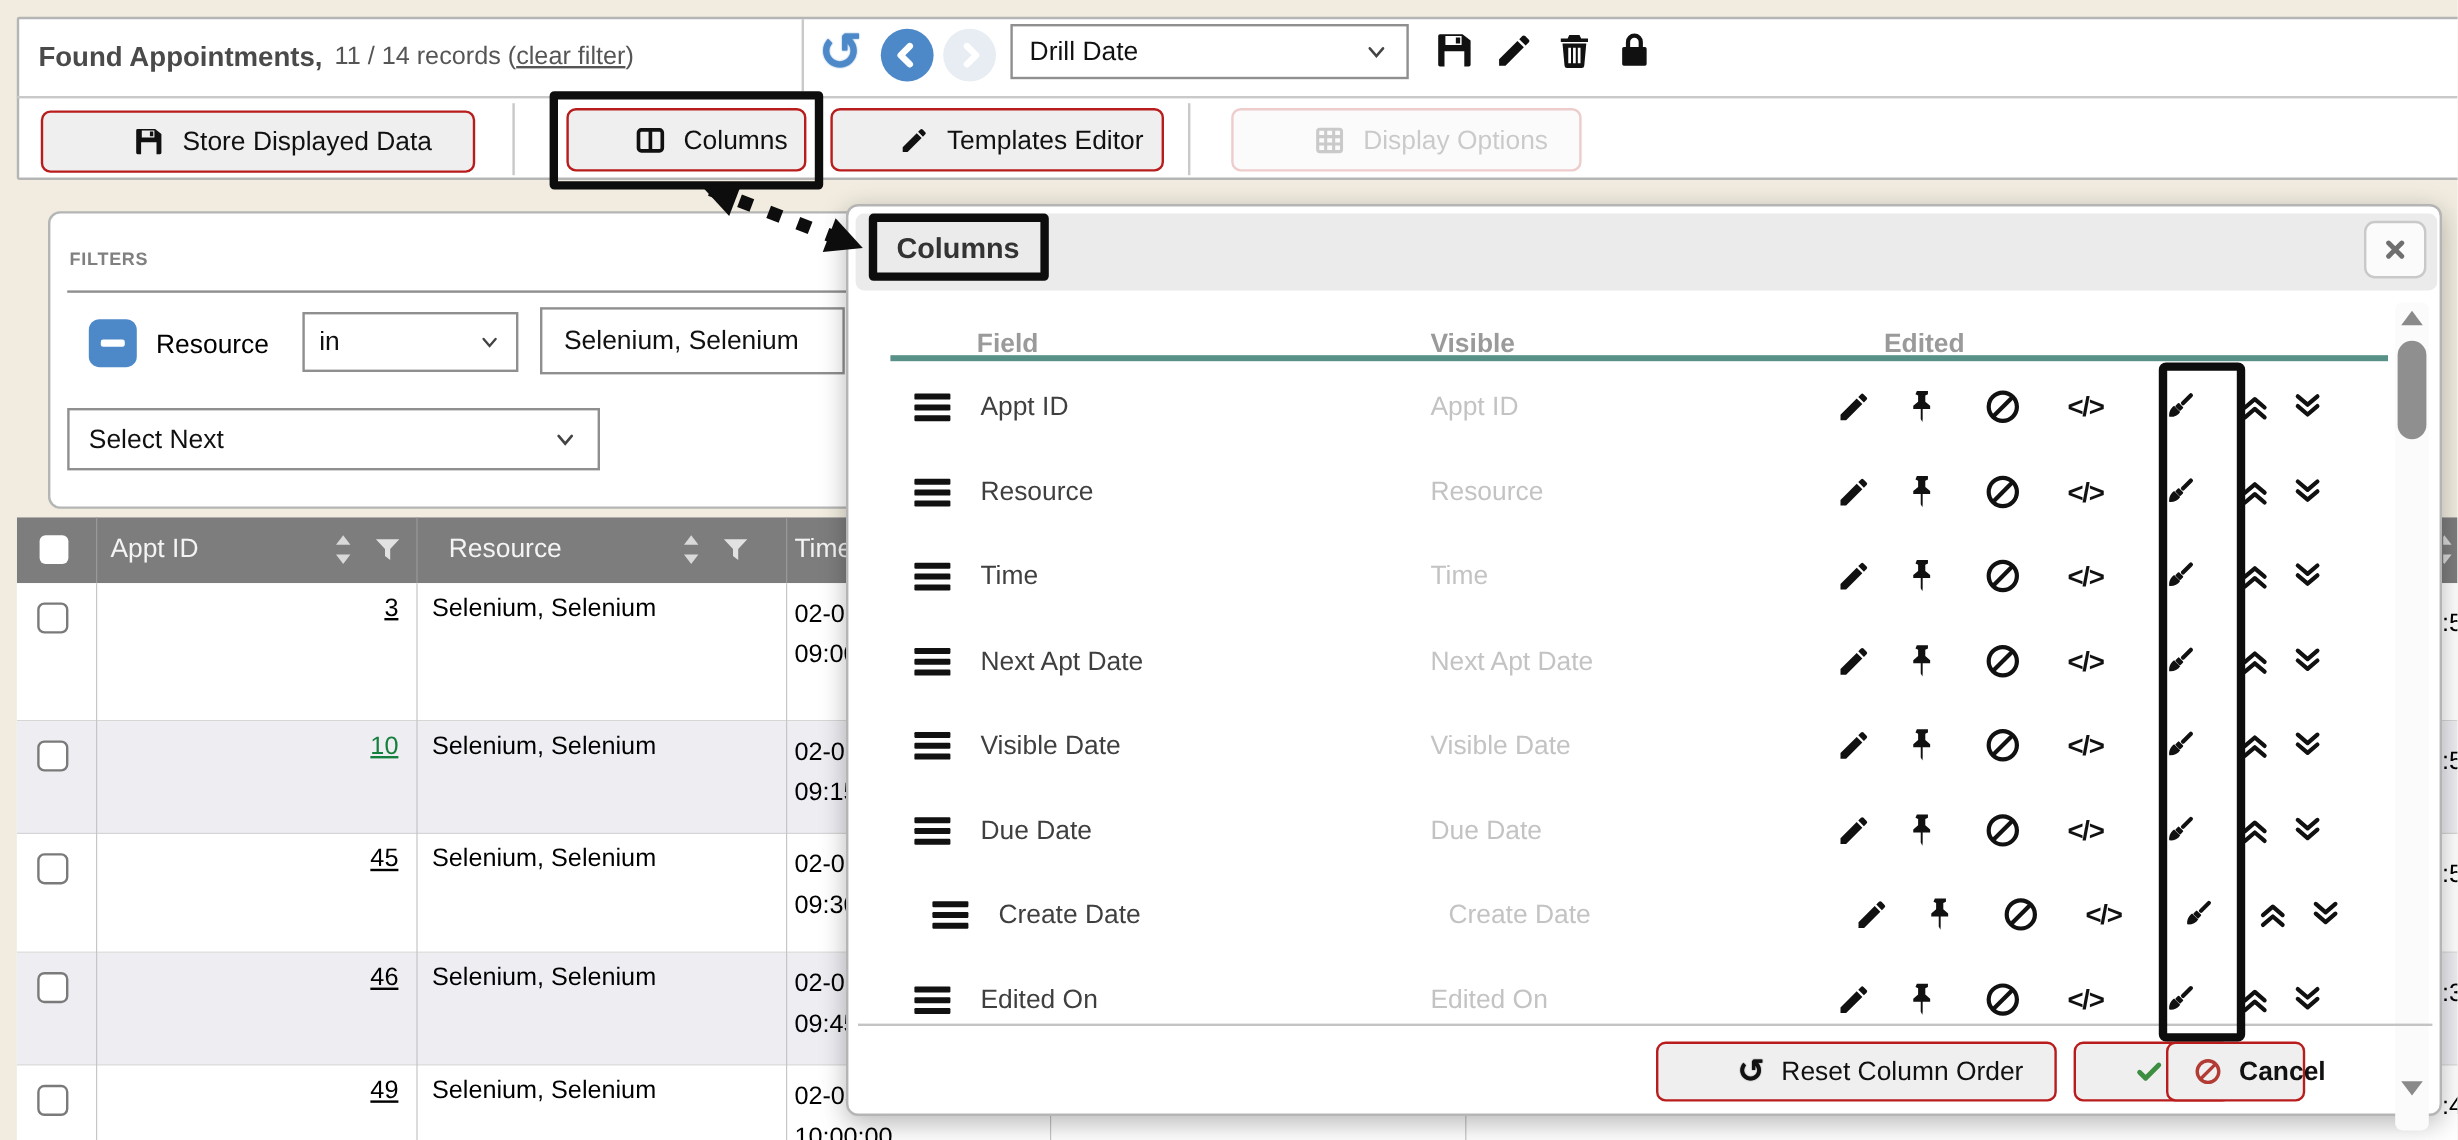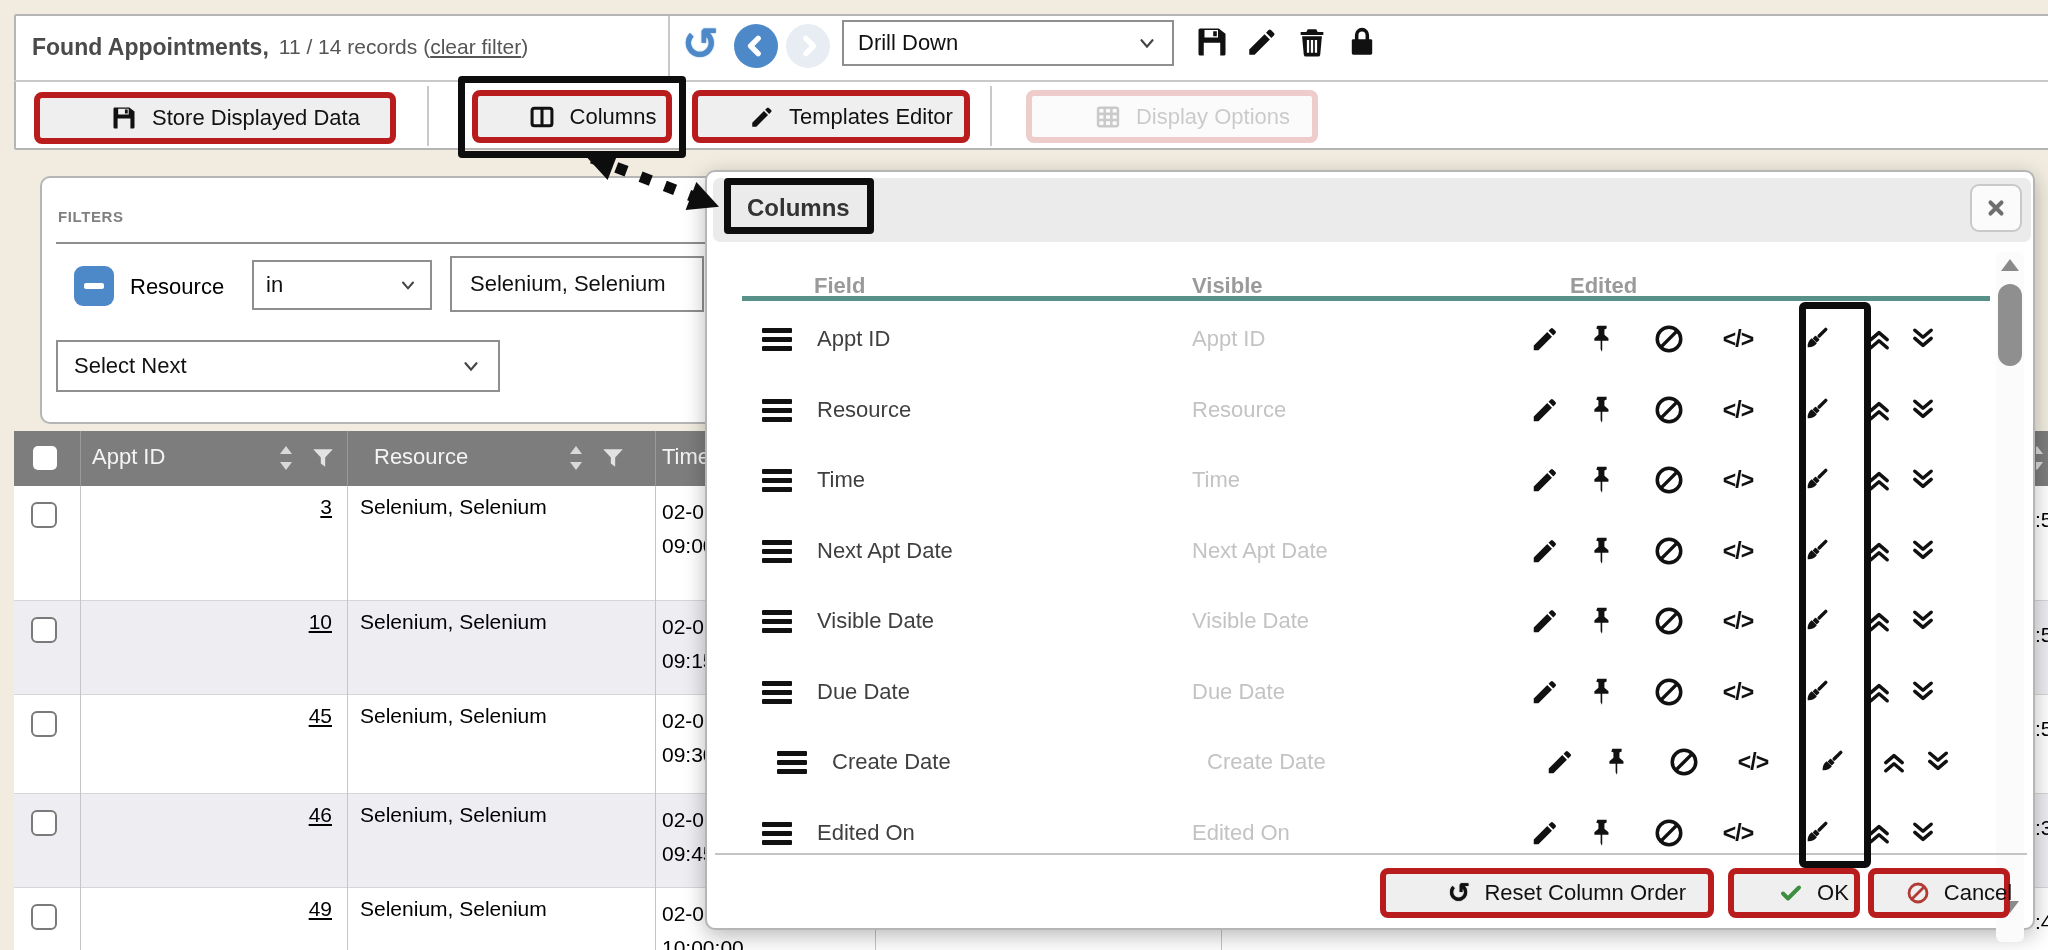--- a/index.html
+++ b/index.html
@@ -6,21 +6,21 @@
     --accent:#4d89c8; --teal:#579188; --annot:#0d0d0d; --hdrgray:#7d7d7d;
     --stripe:#ededf2; --btnbg:#efefef; --green:#3e8e41; --red:#b23b34;
   }
   *{margin:0;padding:0;box-sizing:border-box;font-family:"Liberation Sans","DejaVu Sans",sans-serif;}
   html,body{width:2048px;height:950px;overflow:hidden;}
   body{background:#f1ecdf;position:relative;}
   .abs{position:absolute;}
   .panel{background:#fff;border:2px solid #b5b5b5;}
   .vdiv{width:2px;background:#c9c9c9;}
   .btn{display:flex;align-items:center;gap:14px;justify-content:center;
-       background:var(--btnbg);border:6px solid #b91c1c;border-radius:8px;
+       background:var(--btnbg);border:2px solid #b91c1c;border-radius:8px;
        font-size:22px;color:#111;padding-left:40px;}
   .btn svg{flex:0 0 auto;}
   .bluebtn{color:var(--accent);}
   .circle{border-radius:50%;display:flex;align-items:center;justify-content:center;}
   .selectbox{background:#fff;border:2px solid #8f8f8f;display:flex;align-items:center;
              font-size:22px;color:#111;}
   .selectbox .chev{margin-left:auto;}
   .annot{border:7px solid var(--annot);border-radius:4px;background:transparent;z-index:60;}
   .hdrcell{color:#f4f4f4;font-size:22px;}
   .rowtxt{font-size:21px;color:#000;}
@@ -51,21 +51,21 @@
       <polyline points="14,5 7,12 14,19" fill="none" stroke="#fff" stroke-width="5" stroke-linecap="round" stroke-linejoin="round"></polyline>
     </svg>
 </div>
 <div class="abs circle" style="left:786px;top:24px;width:44px;height:44px;background:#e8edf3;cursor:pointer;">
   <svg width="26" height="26" viewBox="0 0 24 24">
       <polyline points="10,5 17,12 10,19" fill="none" stroke="#fff" stroke-width="5" stroke-linecap="round" stroke-linejoin="round"></polyline>
     </svg>
 </div>
 
 <div class="abs selectbox" style="left:842px;top:20px;width:332px;height:46px;padding:0 14px;cursor:pointer;">
-  <span>Drill Down</span>
+  <span>Drill Date</span>
   <svg class="chev" width="22" height="22" viewBox="0 0 24 24">
       <polyline points="6,9 12,16 18,9" fill="none" stroke="#444" stroke-width="2.4" stroke-linecap="round"></polyline>
     </svg>
 </div>
 
 <span class="abs icn bluebtn" style="left:1192px;top:22px;width:40px;height:40px;cursor:pointer;">
   <svg width="36" height="36" viewBox="0 0 24 24" fill="currentColor">
       <path fill-rule="evenodd" d="M3 4a1 1 0 0 1 1-1h12.5L21 6.5V20a1 1 0 0 1-1 1H4a1 1 0 0 1-1-1zM7 4h9v5H7zm5.8.8h2.4v3.4h-2.4zM6.5 12.5h11V21h-11z"></path>
     </svg>
 </span>
@@ -194,21 +194,21 @@
         <a class="rowtxt" style="position: absolute; left: 66px; top: 9px; width: 252px; text-align: right; text-decoration: underline; color: rgb(0, 0, 0); cursor: pointer;">3</a>
         <span class="rowtxt" style="position: absolute; left: 346px; top: 9px;">Selenium, Selenium</span>
         <div class="rowtxt" style="position: absolute; left: 648px; top: 9px; width: 220px; line-height: 34px;">
           <div>02-02</div>
           <div>09:00:00</div>
         </div>
         <span class="rowtxt" style="position: absolute; left: 2021px; top: 22px;">:5</span>
       </div>
       <div class="abs" style="left: 0px; top: 170px; width: 2034px; height: 94px; background: var(--stripe); border-bottom: 1px solid rgb(214, 214, 214);">
         <div class="checkbox" style="position: absolute; left: 17px; top: 16px; cursor: pointer;"></div>
-        <a class="rowtxt" style="position: absolute; left: 66px; top: 9px; width: 252px; text-align: right; text-decoration: underline; color: #000000; cursor: pointer;">10</a>
+        <a class="rowtxt" style="position: absolute; left: 66px; top: 9px; width: 252px; text-align: right; text-decoration: underline; color: #15803d; cursor: pointer;">10</a>
         <span class="rowtxt" style="position: absolute; left: 346px; top: 9px;">Selenium, Selenium</span>
         <div class="rowtxt" style="position: absolute; left: 648px; top: 9px; width: 220px; line-height: 34px;">
           <div>02-02</div>
           <div>09:15:00</div>
         </div>
         <span class="rowtxt" style="position: absolute; left: 2021px; top: 22px;">:5</span>
       </div>
       <div class="abs" style="left: 0px; top: 264px; width: 2034px; height: 99px; background: rgb(255, 255, 255); border-bottom: 1px solid rgb(214, 214, 214);">
         <div class="checkbox" style="position: absolute; left: 17px; top: 16px; cursor: pointer;"></div>
         <a class="rowtxt" style="position: absolute; left: 66px; top: 9px; width: 252px; text-align: right; text-decoration: underline; color: rgb(0, 0, 0); cursor: pointer;">45</a>
@@ -663,21 +663,21 @@
   <div class="abs btn" style="left:673px;top:696px;width:334px;height:50px;cursor:pointer;">
     <span style="font-size:27px;font-weight:bold;color:#111;text-shadow:0 0 1px #111;line-height:1;">↺</span>
     <span>Reset Column Order</span>
   </div>
   <div class="abs btn" style="left:1021px;top:696px;width:132px;height:50px;cursor:pointer;">
     <svg width="24" height="24" viewBox="0 0 24 24">
         <path d="M4 12.5l5 5L20 6.5" fill="none" stroke="var(--green)" stroke-width="4" stroke-linecap="round" stroke-linejoin="round"></path>
       </svg>
     <span>OK</span>
   </div>
-  <div class="abs btn" style="left:1161px;top:696px;width:142px;height:50px;cursor:pointer;">
+  <div class="abs btn" style="left:1098px;top:696px;width:116px;height:50px;cursor:pointer;font-weight:bold;">
     <svg width="24" height="24" viewBox="0 0 24 24">
         <circle cx="12" cy="12" r="9" fill="none" stroke="var(--red)" stroke-width="2.8"></circle>
         <line x1="6.2" y1="17.8" x2="17.8" y2="6.2" stroke="var(--red)" stroke-width="2.8"></line>
       </svg>
     <span>Cancel</span>
   </div>
 
   <div class="abs annot" style="left:1092px;top:130px;width:72px;height:566px;border-radius:6px;"></div>
 </div>
 

